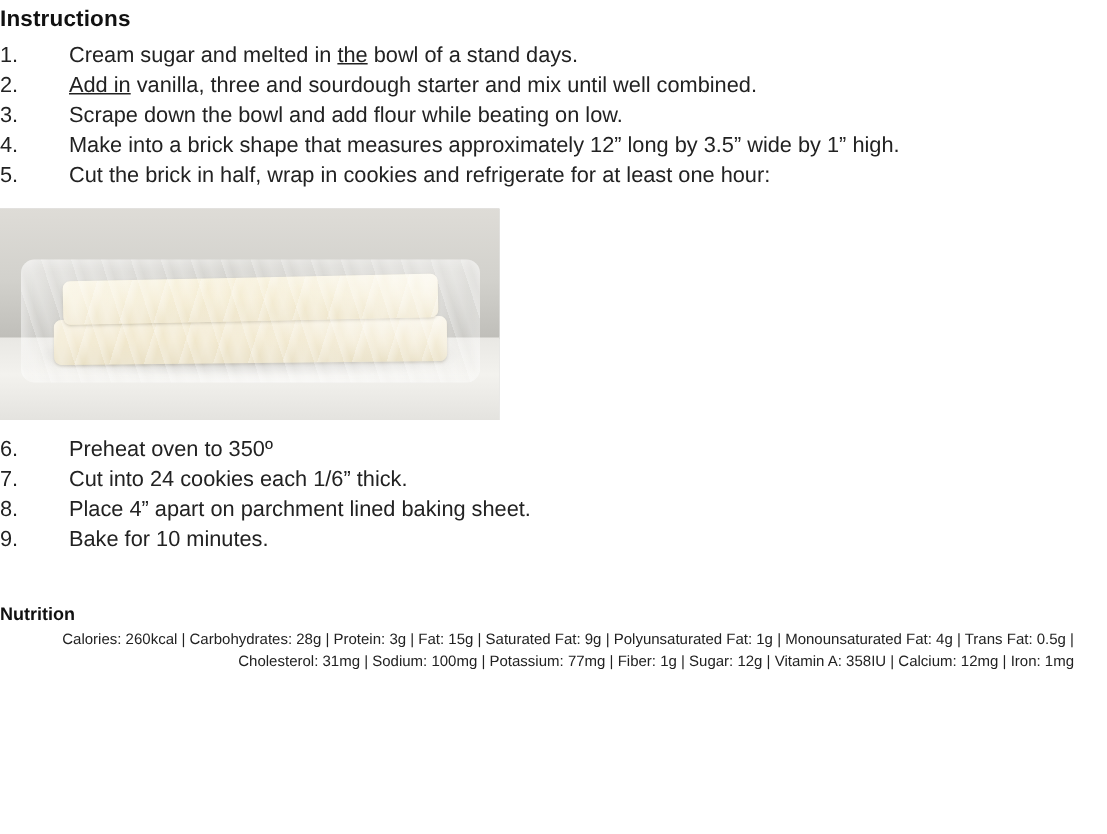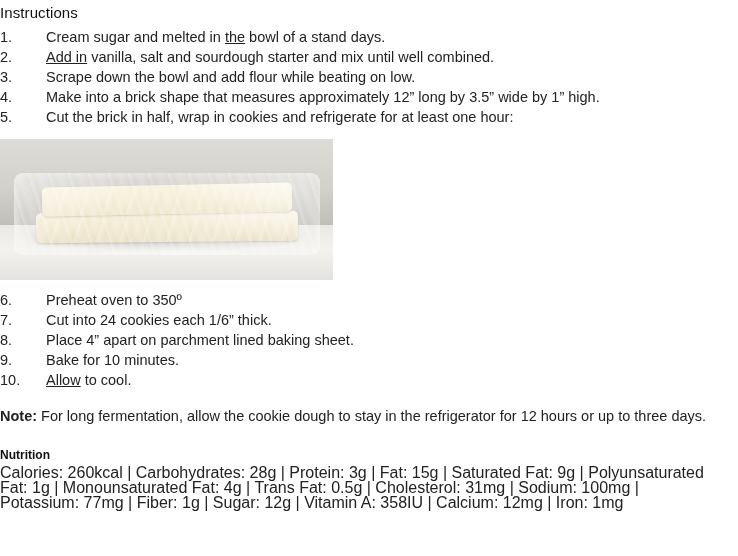--- a/index.html
+++ b/index.html
@@ -16,21 +16,21 @@
   }
   .page {
     position: relative;
     width: 738px;
     height: 556px;
     padding: 0;
     box-sizing: border-box;
   }
   .section-title {
     font-size: 15px;
-    font-weight: normal;
+    font-weight: bold;
     color: #111111;
     margin: 4px 0 6px 0;
     letter-spacing: 0.1px;
   }
   .step-list {
     list-style: none;
     margin: 0;
     padding: 0;
   }
   .step {
@@ -141,46 +141,47 @@
     line-height: 20px;
     margin-top: 16px;
     color: #222222;
   }
   .note b {
     font-weight: bold;
   }
   .nutrition-title {
     font-size: 12px;
     font-weight: bold;
-    margin-top: 22px;
+    margin-top: 32px;
     margin-bottom: 3px;
     color: #111111;
   }
   .nutrition-body {
-    font-size: 16px;
+    font-size: 10px;
     line-height: 15px;
     color: #222222;
     max-width: 716px;
+    text-align: right;
   }
 </style>
 </head>
 <body>
 
 <div class="page">
 
   <div class="section-title">Instructions</div>
 
   <ol class="step-list">
     <li class="step">
       <span class="step-num">1.</span>
       <span class="step-text"><span>Cream sugar and melted in </span><u>the</u><span> bowl of a stand days.</span></span>
     </li>
     <li class="step">
       <span class="step-num">2.</span>
-      <span class="step-text"><span></span><u>Add in</u><span> vanilla, salt and sourdough starter and mix until well combined.</span></span>
+      <span class="step-text"><span></span><u>Add in</u><span> vanilla, three and sourdough starter and mix until well combined.</span></span>
     </li>
     <li class="step">
       <span class="step-num">3.</span>
       <span class="step-text">Scrape down the bowl and add flour while beating on low.</span>
     </li>
     <li class="step">
       <span class="step-num">4.</span>
       <span class="step-text">Make into a brick shape that measures approximately 12” long by 3.5” wide by 1” high.</span>
     </li>
     <li class="step">
@@ -211,26 +212,19 @@
       <span class="step-text">Cut into 24 cookies each 1/6” thick.</span>
     </li>
     <li class="step">
       <span class="step-num">8.</span>
       <span class="step-text">Place 4” apart on parchment lined baking sheet.</span>
     </li>
     <li class="step">
       <span class="step-num">9.</span>
       <span class="step-text">Bake for 10 minutes.</span>
     </li>
-    <li class="step">
-      <span class="step-num">10.</span>
-      <span class="step-text"><u>Allow</u><span> to cool.</span></span>
-    </li>
   </ol>
 
-  <div class="note">
-    <b>Note:</b><span> For long fermentation, allow the cookie dough to stay in the refrigerator for 12 hours or up to three days.</span>
-  </div>
 
   <div class="nutrition-title">Nutrition</div>
   <div class="nutrition-body">Calories: 260kcal | Carbohydrates: 28g | Protein: 3g | Fat: 15g | Saturated Fat: 9g | Polyunsaturated Fat: 1g | Monounsaturated Fat: 4g | Trans Fat: 0.5g | Cholesterol: 31mg | Sodium: 100mg | Potassium: 77mg | Fiber: 1g | Sugar: 12g | Vitamin A: 358IU | Calcium: 12mg | Iron: 1mg</div>
 
 </div>
 
 </body></html>

